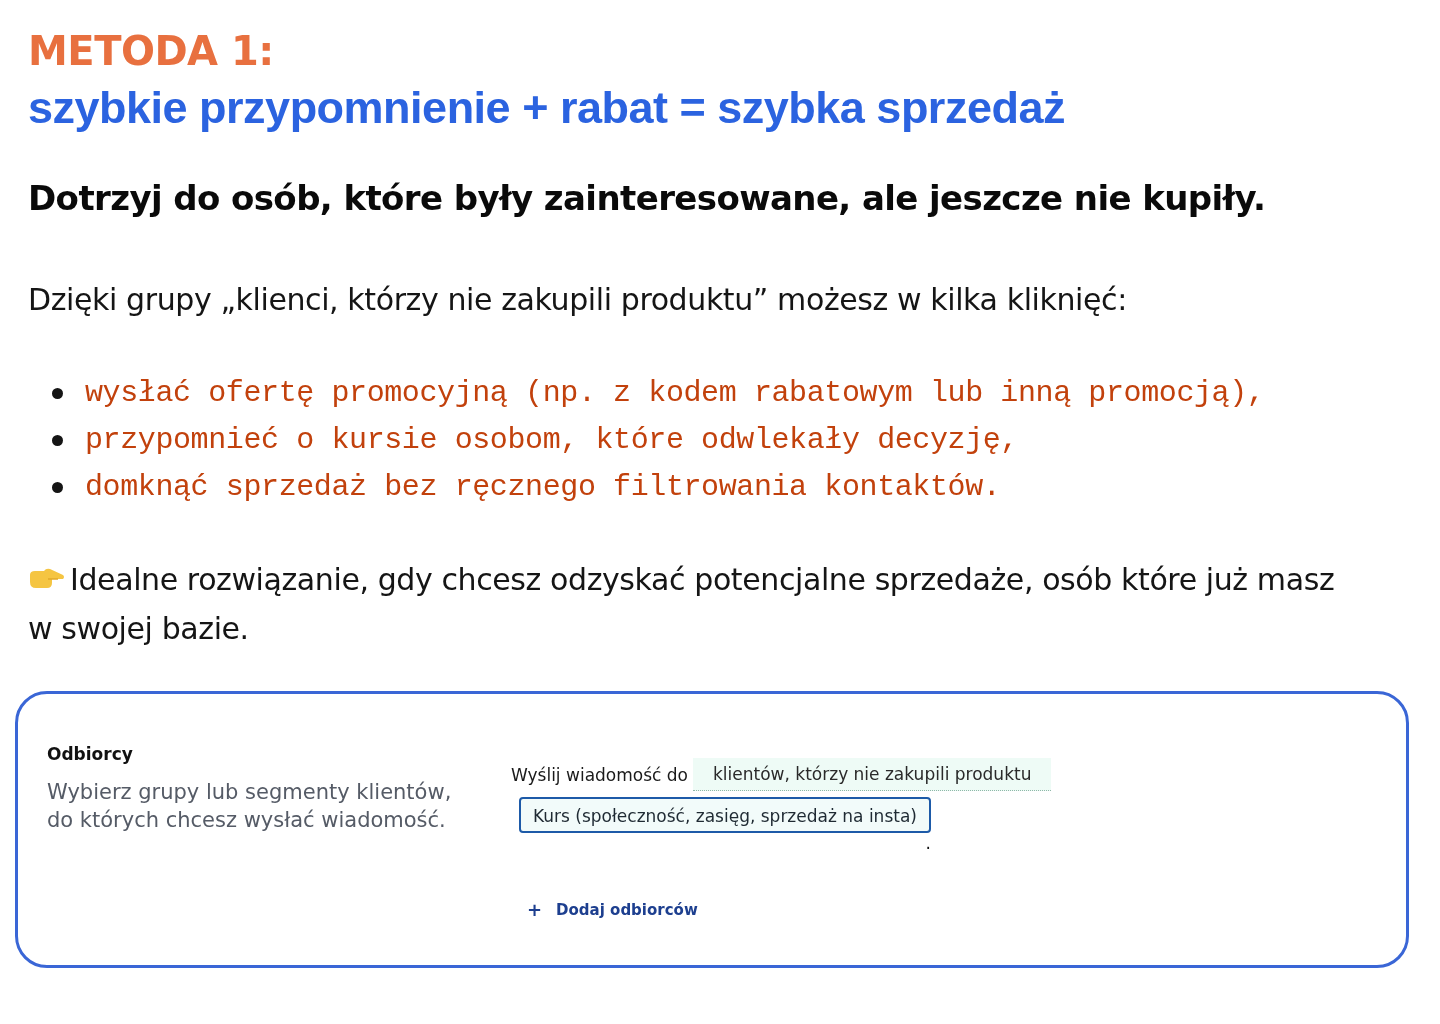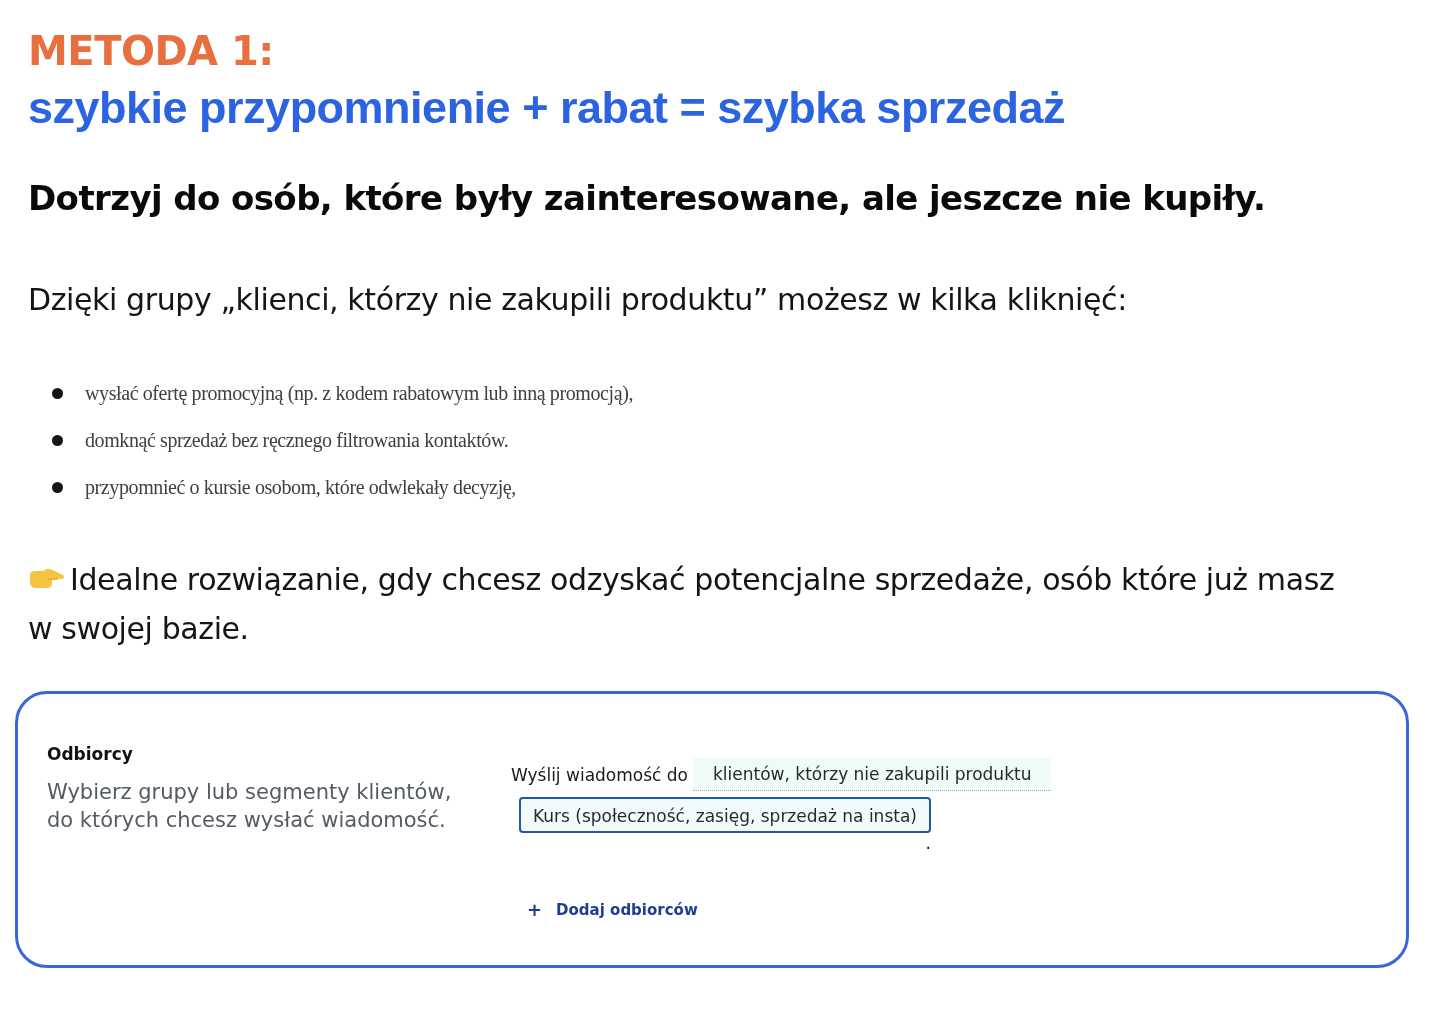--- a/index.html
+++ b/index.html
@@ -21,21 +21,21 @@
       font-family: "DejaVu Sans", sans-serif; font-weight: bold;
       font-size: 34px; color: #0a0a0a; letter-spacing: -0.6px; white-space: nowrap;
     }
     .intro {
       position: absolute; left: 28px; top: 282px;
       font-family: "DejaVu Sans", sans-serif; font-size: 30px; color: #151515;
       letter-spacing: -0.4px; white-space: nowrap;
     }
     .bullets {
       position: absolute; left: 52px; top: 370px; list-style: none;
-      font-family: Liberation Serif, serif; font-size: 20px; color: #404040; letter-spacing: -0.4px;
+      font-family: Liberation Mono, monospace; font-size: 30px; color: #c2410c; letter-spacing: -0.4px;
     }
     .bullets li { height: 47px; line-height: 47px; display: flex; align-items: center; white-space: nowrap; }
     .bullet-dot { width: 11px; height: 11px; border-radius: 50%; background: #151515; margin-right: 22px; flex: none; }
 
     .tip {
       position: absolute; left: 28px; top: 556px; width: 1330px;
       font-family: "DejaVu Sans", sans-serif; font-size: 30px; color: #151515;
       letter-spacing: -0.4px; line-height: 47px;
     }
     .pointing-icon { display: inline-block; vertical-align: -2px; margin-right: 4px; }
@@ -85,25 +85,25 @@
 <div class="subheadline">Dotrzyj do osób, które były zainteresowane, ale jeszcze nie kupiły.</div>
 <div class="intro">Dzięki grupy „klienci, którzy nie zakupili produktu” możesz w kilka kliknięć:</div>
 
 <ul class="bullets">
   <li>
     <span class="bullet-dot"></span>
     <span>wysłać ofertę promocyjną (np. z kodem rabatowym lub inną promocją),</span>
   </li>
   <li>
     <span class="bullet-dot"></span>
-    <span>domknąć sprzedaż bez ręcznego filtrowania kontaktów.</span>
+    <span>przypomnieć o kursie osobom, które odwlekały decyzję,</span>
   </li>
   <li>
     <span class="bullet-dot"></span>
-    <span>przypomnieć o kursie osobom, które odwlekały decyzję,</span>
+    <span>domknąć sprzedaż bez ręcznego filtrowania kontaktów.</span>
   </li>
 </ul>
 
 <div class="tip">
   <span class="pointing-icon">
     <svg width="38" height="26" viewBox="0 0 38 26">
       <path d="M2 9 Q2 5 7 5 L16 5 Q18 2 22 3 L35 9 Q37 11 35 13 L24 13 L24 17 Q24 22 19 22 L8 22 Q2 22 2 16 Z" fill="#f5c542"></path>
       <path d="M20 13 L30 13" stroke="#e0a92a" stroke-width="1.5"></path>
     </svg>
   </span><span>Idealne rozwiązanie, gdy chcesz odzyskać potencjalne sprzedaże, osób które już masz w swojej bazie.</span>

